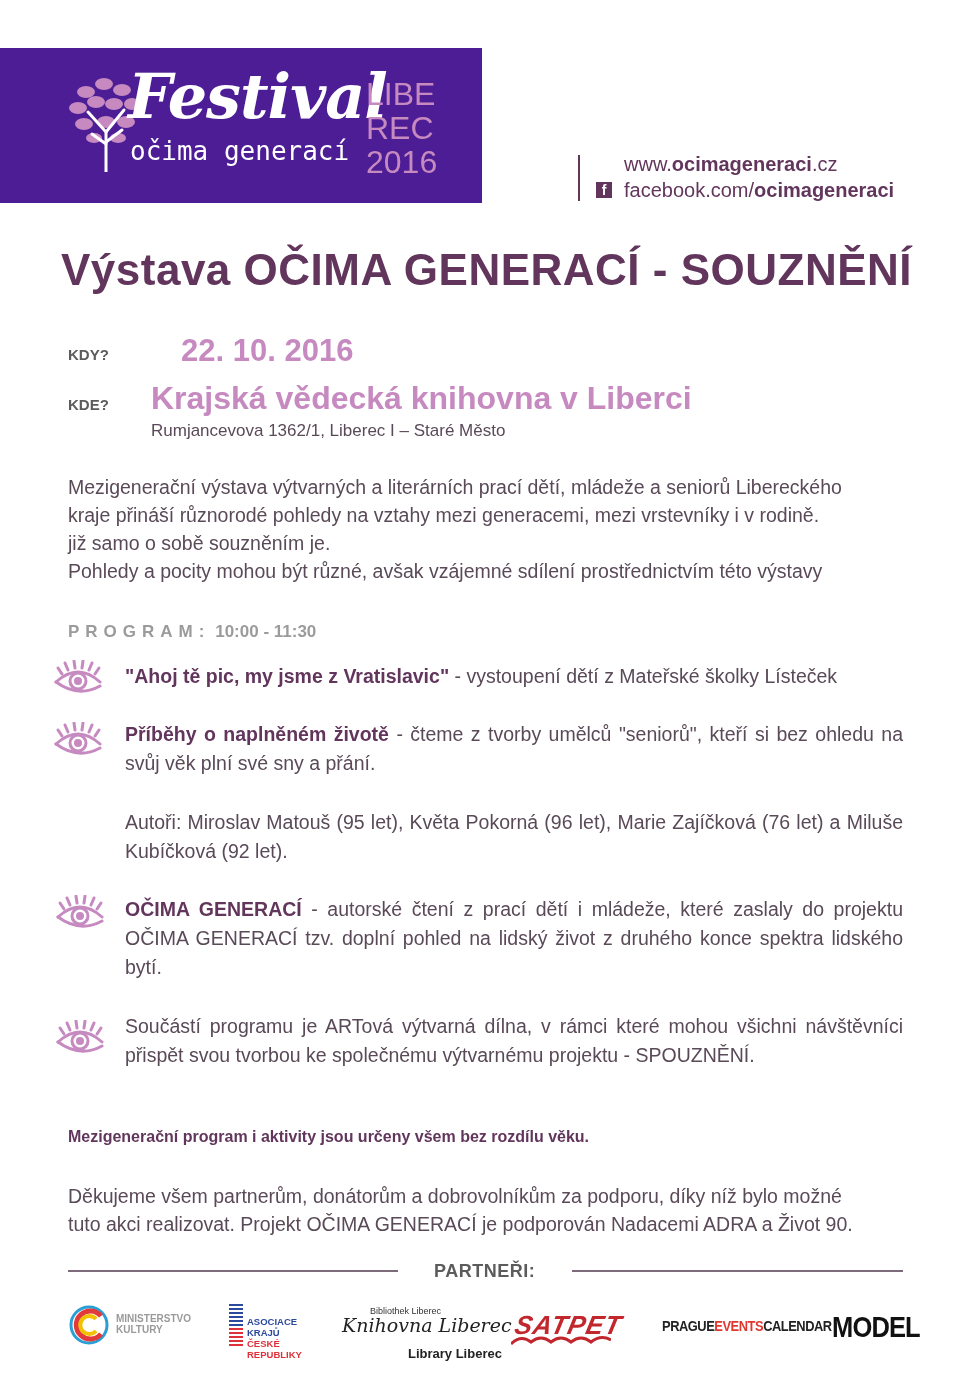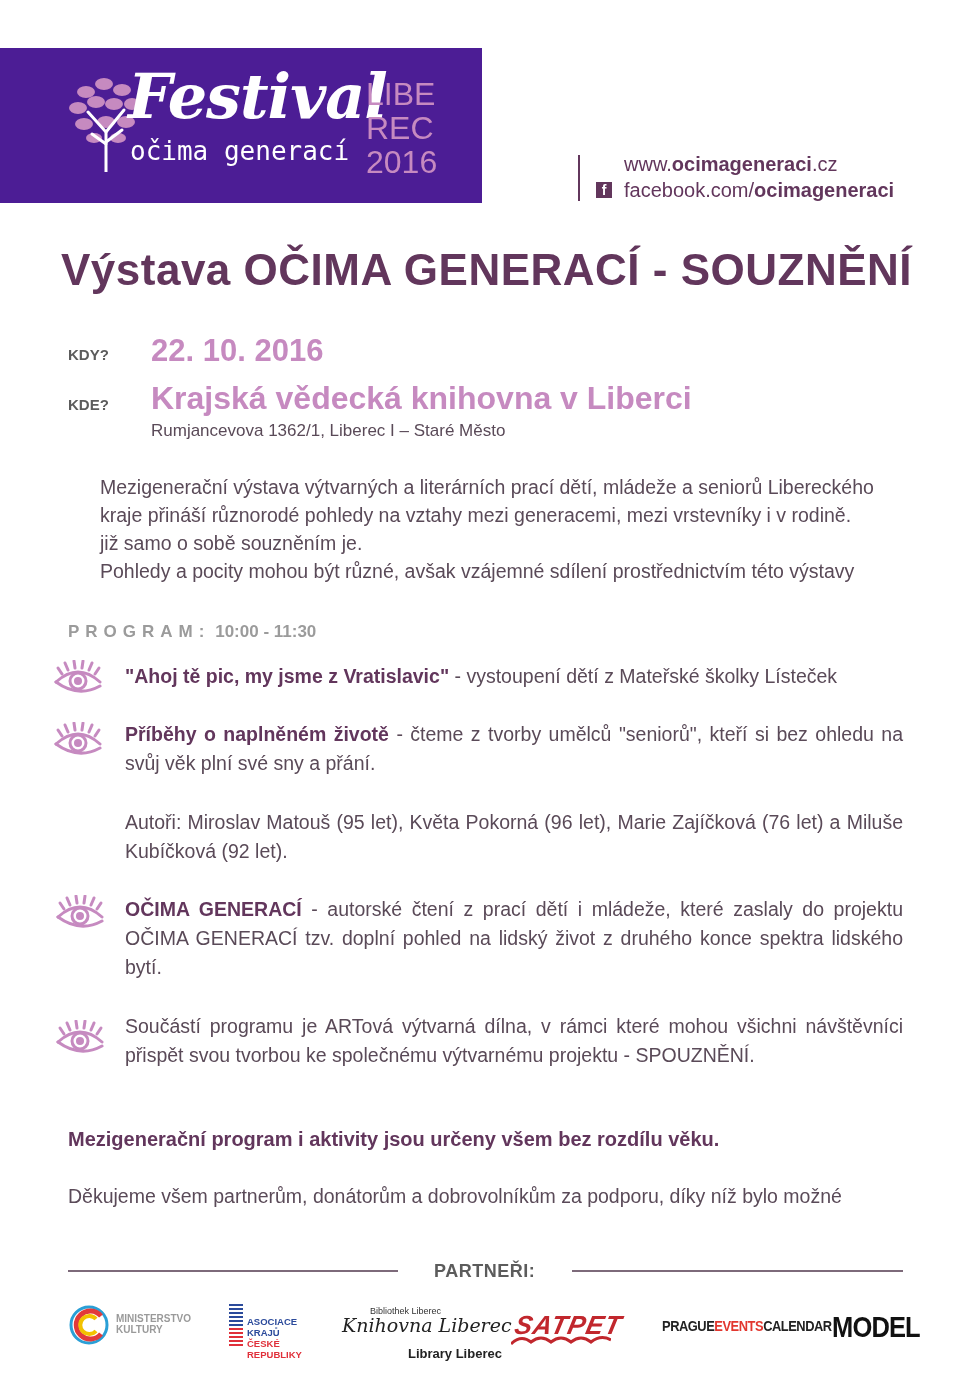--- a/index.html
+++ b/index.html
@@ -45,21 +45,21 @@
 
     .para { position: absolute; left: 68px; width: 840px; font-family: "Liberation Sans", sans-serif; font-size: 19.5px; line-height: 28px; color: #5a4a58; }
 
     .program { position: absolute; left: 68px; top: 622px; font-family: "Liberation Sans", sans-serif; font-weight: bold; font-size: 17px; color: #9b9b9b; }
     .program .spaced { letter-spacing: 6px; }
 
     .item { position: absolute; left: 125px; width: 778px; font-family: "Liberation Sans", sans-serif; font-size: 19.5px; line-height: 29px; color: #5a4a58; text-align: justify; }
     .item b { color: #62365c; font-weight: bold; }
     .eye { position: absolute; width: 52px; height: 36px; }
 
-    .note { position: absolute; left: 68px; top: 1128px; font-family: "Liberation Sans", sans-serif; font-weight: bold; font-size: 20px; color: #62365c; }
+    .note { position: absolute; left: 68px; top: 1128px; font-family: "Liberation Sans", sans-serif; font-weight: bold; font-size: 16px; color: #62365c; }
 
     .partners-line { position: absolute; top: 1270px; height: 2px; background: #7d6a7a; }
     .partners-title { position: absolute; left: 434px; top: 1261px; font-family: "Liberation Sans", sans-serif; font-weight: bold; font-size: 18px; color: #5c5c5c; letter-spacing: 0.5px; }
 
     .logo { position: absolute; top: 1300px; height: 50px; }
     .mk-text { position: absolute; left: 48px; top: 13px; font-family: "Liberation Sans", sans-serif; font-weight: bold; font-size: 10px; line-height: 11px; color: #9a9a9a; }
     .ak-text { position: absolute; left: 18px; top: 16px; font-family: "Liberation Sans", sans-serif; font-weight: bold; font-size: 9.5px; line-height: 11px; }
     .kl-small { position: absolute; left: 28px; top: 6px; font-family: "Liberation Sans", sans-serif; font-size: 9px; color: #333; }
     .kl-main { position: absolute; left: 0; top: 14px; font-family: "DejaVu Serif", serif; font-style: italic; font-size: 19px; color: #222; white-space: nowrap; }
     .kl-lib { position: absolute; left: 66px; top: 46px; font-family: "Liberation Sans", sans-serif; font-weight: bold; font-size: 13px; color: #222; white-space: nowrap; }
@@ -110,26 +110,26 @@
   </div>
   <div class="fb-icon">f</div>
   <div class="row" style="top:26px;">
     <span>facebook.com/</span><b>ocimageneraci</b>
   </div>
 </div>
 
 <h1 class="title">Výstava OČIMA GENERACÍ - SOUZNĚNÍ</h1>
 
 <div class="lbl" style="top:346px;">KDY?</div>
-<div class="big" style="top:333px;font-size:31px;">22. 10. 2016</div>
+<div class="big" style="top:333px;font-size:31px;margin-left:30px;">22. 10. 2016</div>
 <div class="lbl" style="top:396px;">KDE?</div>
 <div class="big" style="top:380px;font-size:32px;">Krajská vědecká knihovna v Liberci</div>
 <div class="addr">Rumjancevova 1362/1, Liberec I – Staré Město</div>
 
-<div class="para" style="top:473px;margin-left:32px;">
+<div class="para" style="top:473px;">
   <div>Mezigenerační výstava výtvarných a literárních prací dětí, mládeže a seniorů Libereckého</div>
   <div>kraje přináší různorodé pohledy na vztahy mezi generacemi, mezi vrstevníky i v rodině.</div>
   <div>již samo o sobě souzněním je.</div>
   <div>Pohledy a pocity mohou být různé, avšak vzájemné sdílení prostřednictvím této výstavy</div>
 </div>
 
 <div class="program">
   <span class="spaced">PROGRAM:</span><span> 10:00 - 11:30</span>
 </div>
 
@@ -206,20 +206,21 @@
     <circle cx="26" cy="21" r="4" fill="#c68ac0"></circle>
 </svg>
 <div class="item" style="top:1012px;">
   <span>Součástí programu je ARTová výtvarná dílna, v rámci které mohou všichni návštěvníci přispět svou tvorbou ke společnému výtvarnému projektu  - SPOUZNĚNÍ.</span>
 </div>
 
 <div class="note">Mezigenerační program i aktivity jsou určeny všem bez rozdílu věku.</div>
 
 <div class="para" style="top:1182px;">
   <div>Děkujeme všem partnerům, donátorům a dobrovolníkům za podporu, díky níž bylo možné</div>
+  <div>tuto akci realizovat. Projekt OČIMA GENERACÍ je podporován Nadacemi ADRA a Život 90.</div>
 </div>
 
 <div class="partners-line" style="left:68px;width:330px;"></div>
 <div class="partners-title">PARTNEŘI:</div>
 <div class="partners-line" style="left:572px;width:331px;"></div>
 
 <div class="logo" style="left:68px;width:140px;">
   <svg width="42" height="42" viewBox="0 0 42 42" style="position:absolute;left:0;top:4px;">
     <circle cx="21" cy="21" r="18" fill="none" stroke="#2a9fd6" stroke-width="3"></circle>
     <path d="M33 12 A14 14 0 1 0 33 30" fill="none" stroke="#e23a3a" stroke-width="5"></path>

